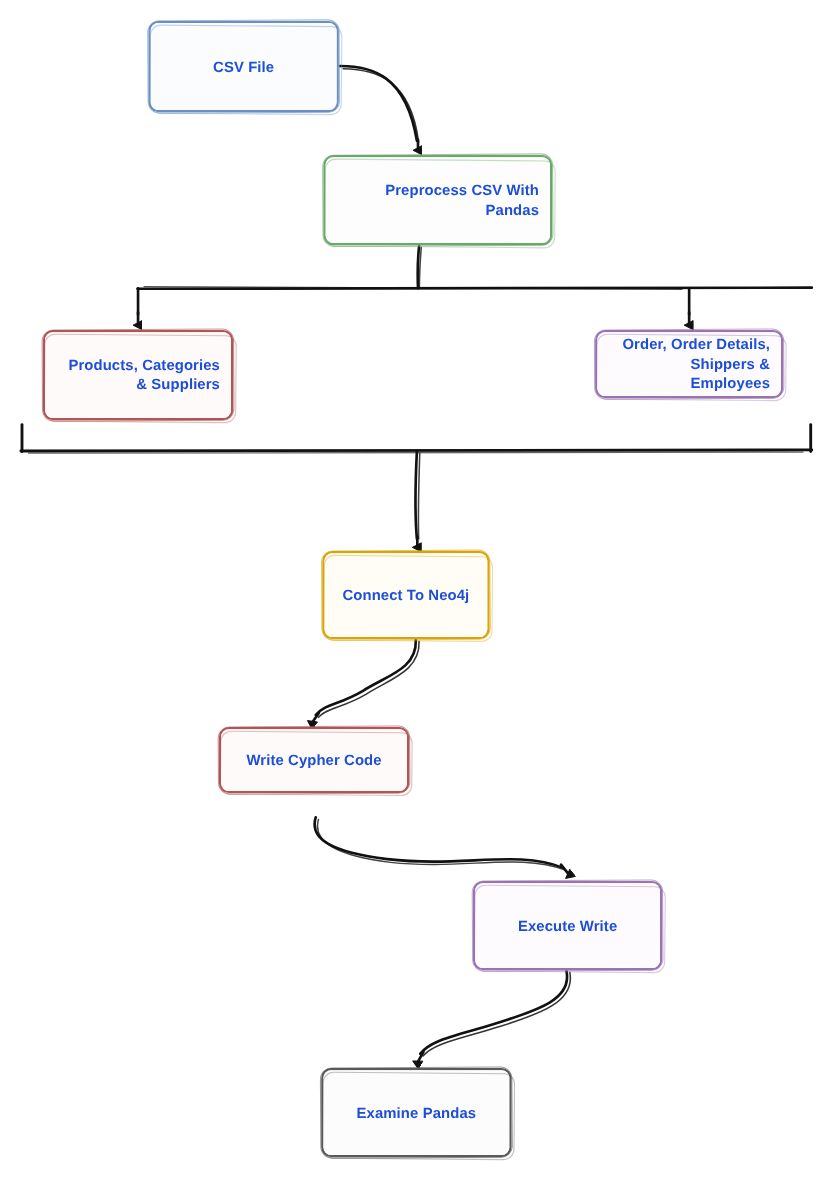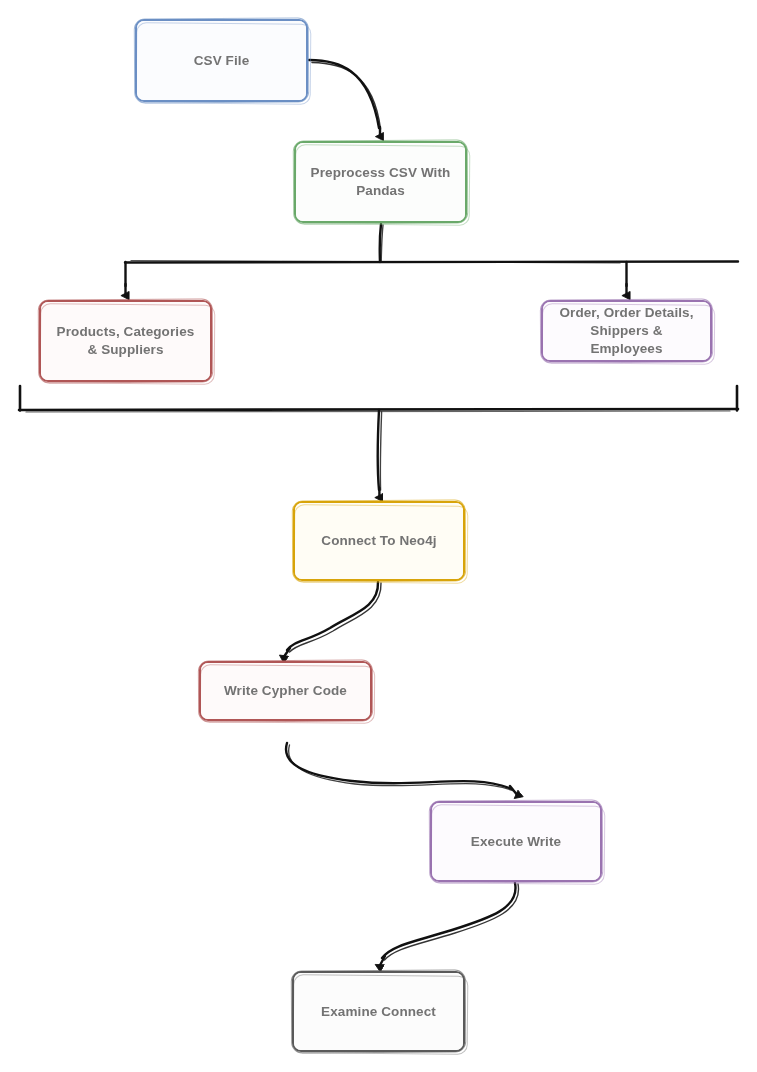--- a/index.html
+++ b/index.html
@@ -37,25 +37,26 @@
     border-style: solid;
     border-width: 2.2px;
     border-radius: 9px;
     background-repeat: repeat;
   }
   .node .node-label {
     position: relative;
     z-index: 3;
     font-size: 13.5px;
     font-weight: bold;
-    color: #737373;
+    color: #1d4ed8;
     line-height: 1.33;
     letter-spacing: 0.1px;
     padding: 0 10px;
     font-family: "Liberation Sans", sans-serif;
+    text-align: right;
   }
   .node .sketch-ring {
     position: absolute;
     z-index: 2;
     left: -3px; right: -3px; top: -3px; bottom: -3px;
     border-radius: 11px;
     border-style: solid;
     border-width: 1.6px;
     opacity: 0.62;
     transform: rotate(-0.35deg);
@@ -148,42 +149,42 @@
     </g>
   </svg>
 
   <div class="node" style="left: 135px; top: 19px; width: 173px; height: 83px; border-color: rgb(107, 143, 196); background-color: rgb(251, 252, 254);">
     <div class="hatch" style="background-color: rgb(251, 252, 254);"></div>
     <div class="sketch-ring" style="border-color: rgb(107, 143, 196);"></div>
     <div class="sketch-ring2" style="border-color: rgb(107, 143, 196);"></div>
     <span class="node-label">CSV File</span>
   </div>
 
-  <div class="node" style="left: 294px; top: 141px; width: 173px; height: 82px; border-color: rgb(106, 169, 106); background-color: rgb(252, 253, 252);">
+  <div class="node" style="left: 294px; top: 141px; width: 208px; height: 82px; border-color: rgb(106, 169, 106); background-color: rgb(252, 253, 252);">
     <div class="hatch" style="background-color: rgb(252, 253, 252);"></div>
     <div class="sketch-ring" style="border-color: rgb(106, 169, 106);"></div>
     <div class="sketch-ring2" style="border-color: rgb(106, 169, 106);"></div>
     <span class="node-label">Preprocess CSV With Pandas</span>
   </div>
 
   <div class="node" style="left: 39px; top: 300px; width: 173px; height: 82px; border-color: rgb(176, 86, 86); background-color: rgb(254, 250, 250);">
     <div class="hatch" style="background-color: rgb(254, 250, 250);"></div>
     <div class="sketch-ring" style="border-color: rgb(176, 86, 86);"></div>
     <div class="sketch-ring2" style="border-color: rgb(176, 86, 86);"></div>
     <span class="node-label">Products, Categories &amp; Suppliers</span>
   </div>
 
   <div class="node" style="left: 541px; top: 300px; width: 171px; height: 62px; border-color: rgb(154, 115, 176); background-color: rgb(253, 251, 254);">
     <div class="hatch" style="background-color: rgb(253, 251, 254);"></div>
     <div class="sketch-ring" style="border-color: rgb(154, 115, 176);"></div>
     <div class="sketch-ring2" style="border-color: rgb(154, 115, 176);"></div>
     <span class="node-label">Order, Order Details, Shippers &amp; Employees</span>
   </div>
 
-  <div class="node" style="left: 293px; top: 501px; width: 172px; height: 80px; border-color: rgb(216, 164, 10); background-color: rgb(255, 253, 245);">
+  <div class="node" style="left: 293px; top: 501px; width: 152px; height: 80px; border-color: rgb(216, 164, 10); background-color: rgb(255, 253, 245);">
     <div class="hatch" style="background-color: rgb(255, 253, 245);"></div>
     <div class="sketch-ring" style="border-color: rgb(216, 164, 10);"></div>
     <div class="sketch-ring2" style="border-color: rgb(216, 164, 10);"></div>
     <span class="node-label">Connect To Neo4j</span>
   </div>
 
   <div class="node" style="left: 199px; top: 661px; width: 173px; height: 60px; border-color: rgb(176, 86, 86); background-color: rgb(254, 250, 250);">
     <div class="hatch" style="background-color: rgb(254, 250, 250);"></div>
     <div class="sketch-ring" style="border-color: rgb(176, 86, 86);"></div>
     <div class="sketch-ring2" style="border-color: rgb(176, 86, 86);"></div>
@@ -194,16 +195,16 @@
     <div class="hatch" style="background-color: rgb(253, 251, 254);"></div>
     <div class="sketch-ring" style="border-color: rgb(154, 115, 176);"></div>
     <div class="sketch-ring2" style="border-color: rgb(154, 115, 176);"></div>
     <span class="node-label">Execute Write</span>
   </div>
 
   <div class="node" style="left: 292px; top: 971px; width: 173px; height: 81px; border-color: rgb(90, 90, 90); background-color: rgb(252, 252, 252);">
     <div class="hatch" style="background-color: rgb(252, 252, 252);"></div>
     <div class="sketch-ring" style="border-color: rgb(90, 90, 90);"></div>
     <div class="sketch-ring2" style="border-color: rgb(90, 90, 90);"></div>
-    <span class="node-label">Examine Connect</span>
+    <span class="node-label">Examine Pandas</span>
   </div>
 
 </div>
 
 </body></html>

